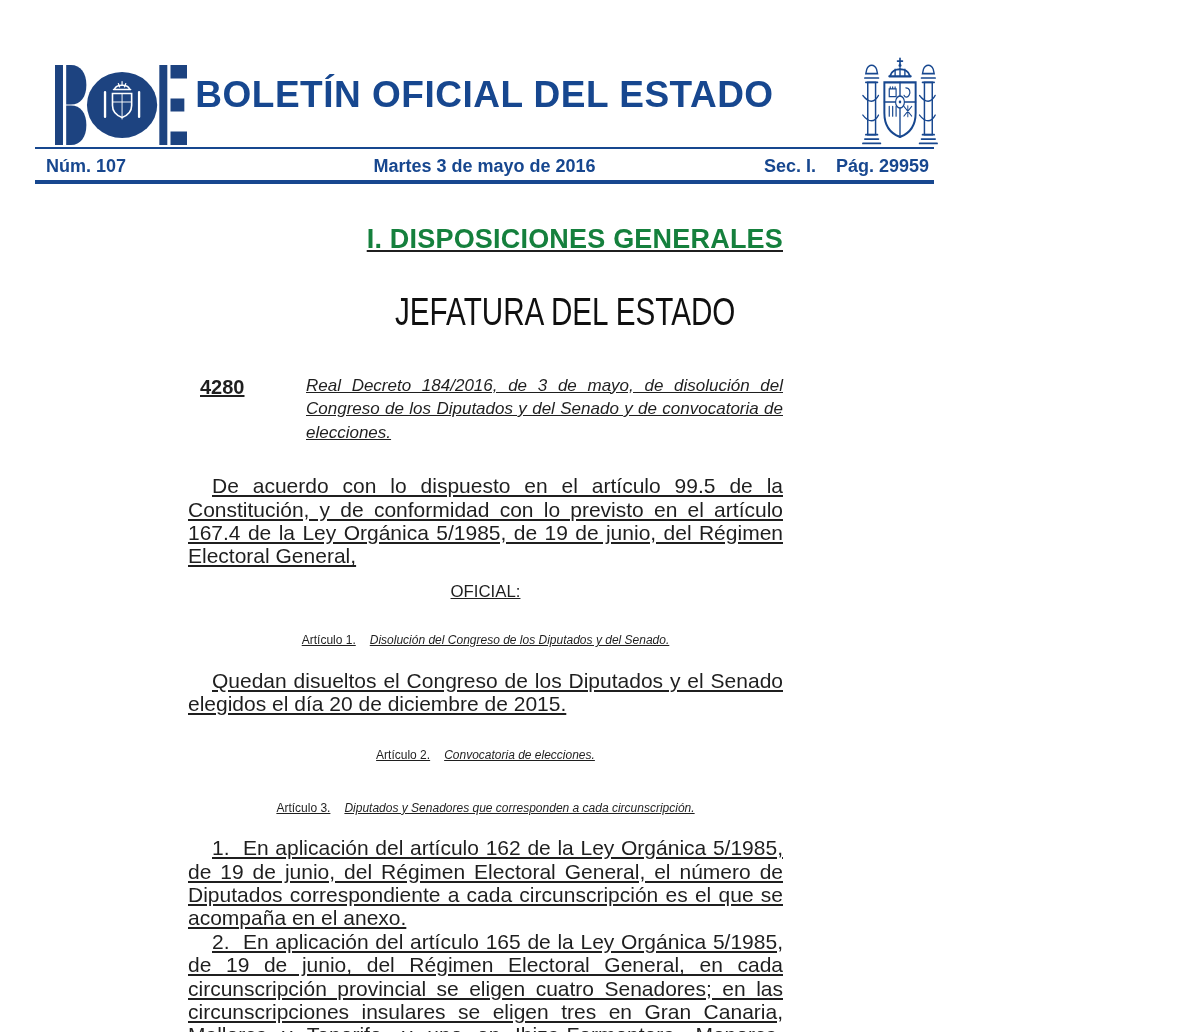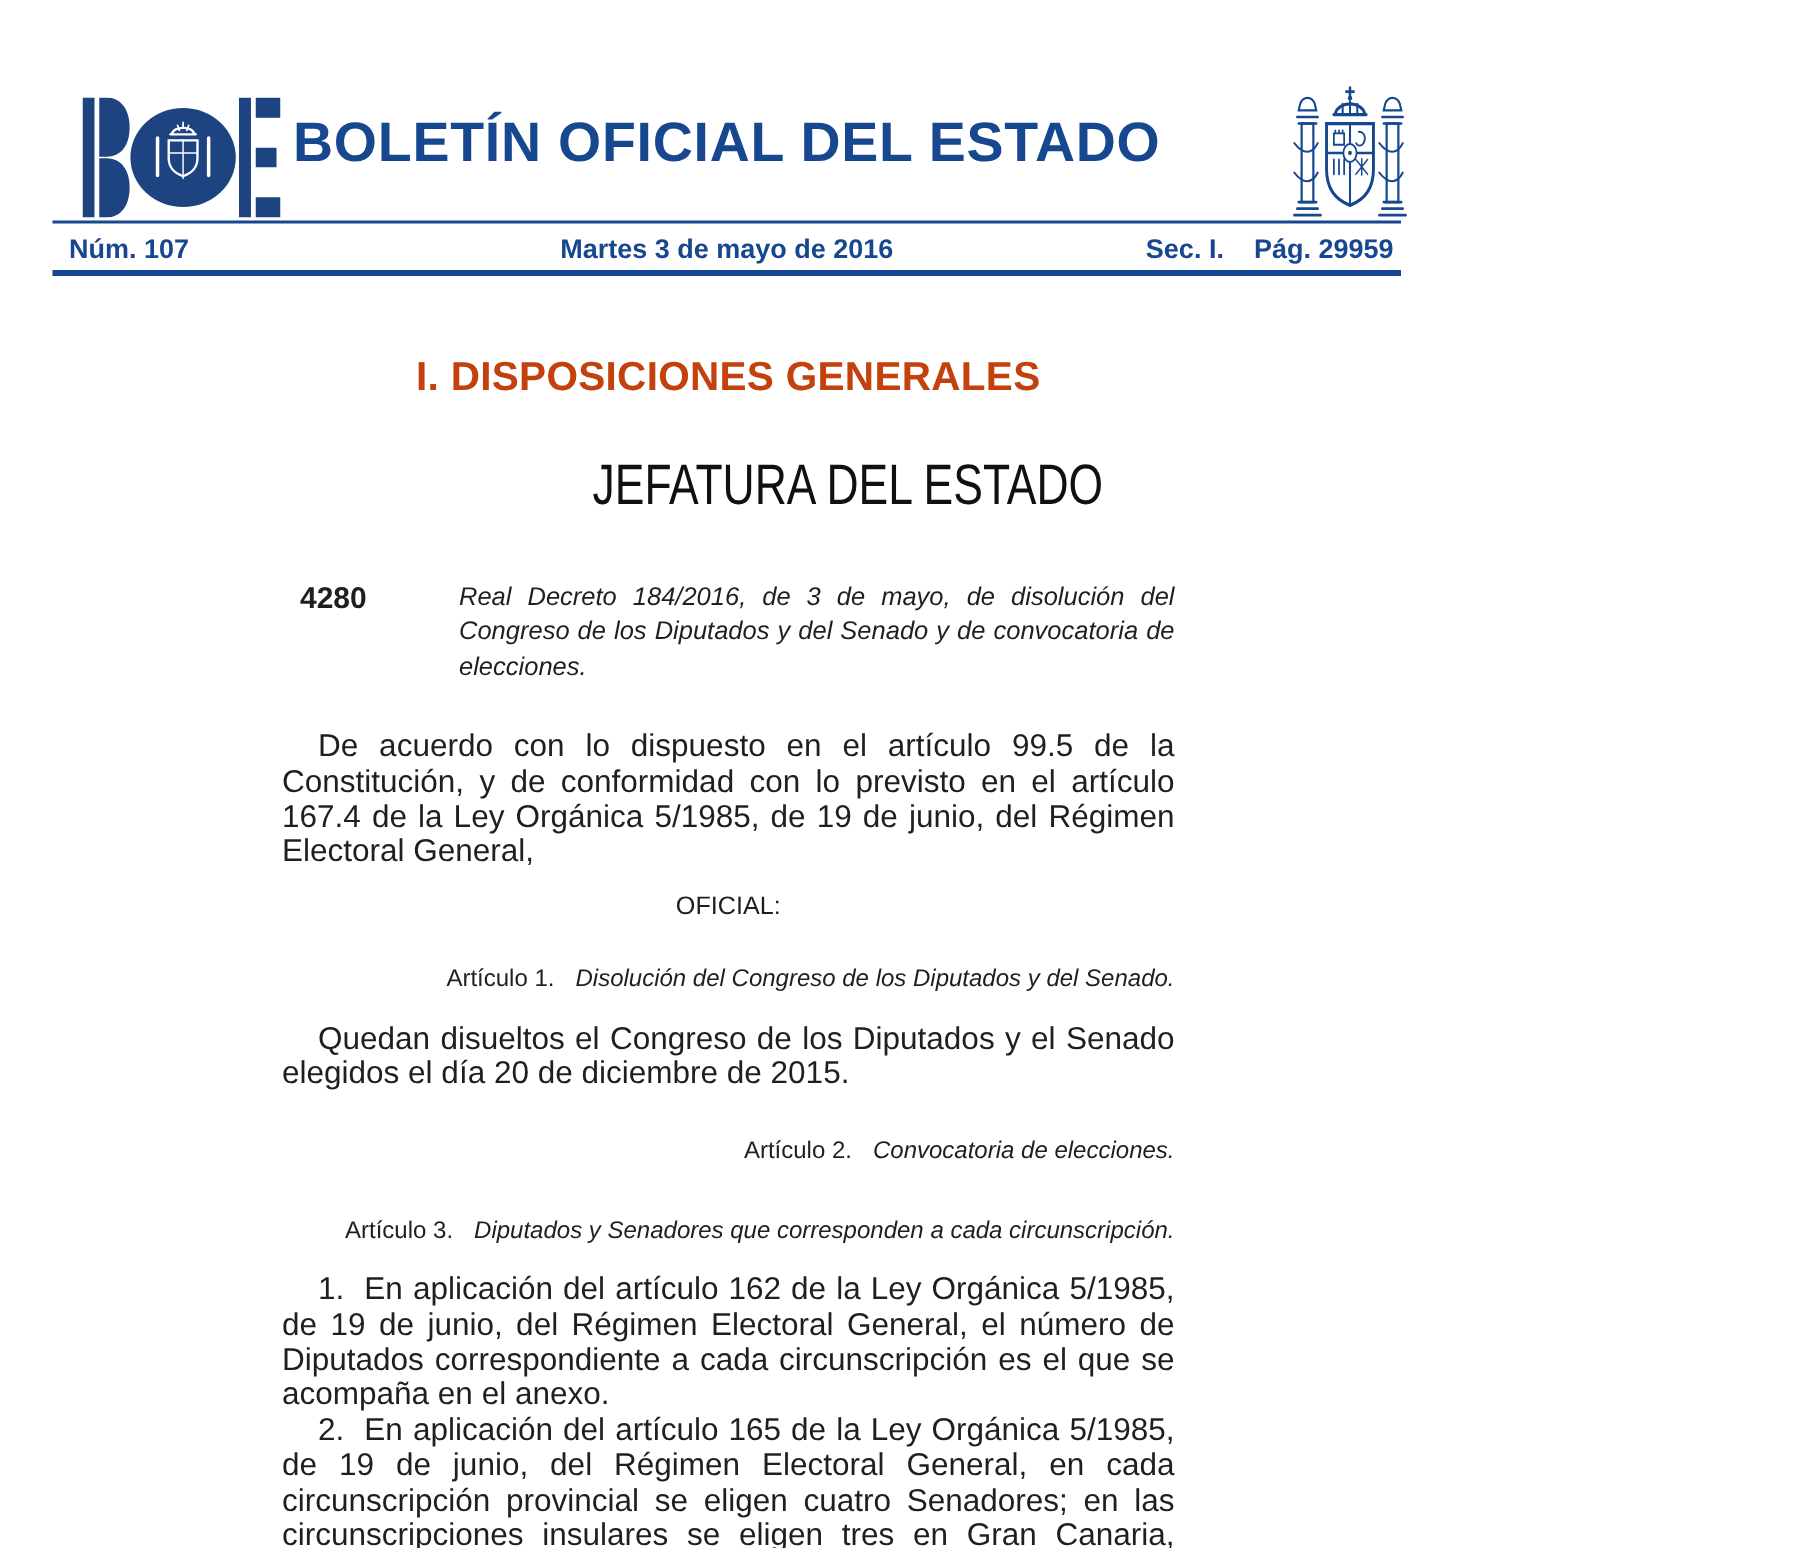--- a/index.html
+++ b/index.html
@@ -10,20 +10,21 @@
   }
   *{box-sizing:border-box;}
   html,body{margin:0;padding:0;background:#ffffff;}
   .page{
     position:relative;
     width:969px;height:1032px;
     background:#ffffff;
     overflow:hidden;
     font-family:"Liberation Sans","DejaVu Sans",sans-serif;
     color:var(--ink);
+    text-decoration:underline;
   }
 
   
   .masthead{position:relative;height:147px;}
   .boe-logo{position:absolute;left:55px;top:65px;}
   .masthead-title{
     position:absolute;left:0;right:0;top:76px;margin:0;
     text-align:center;
     color:var(--blue);
     font-size:37px;font-weight:bold;letter-spacing:.5px;
@@ -43,24 +44,24 @@
   }
   .hb-left{position:absolute;left:11px;top:7px;}
   .hb-center{position:absolute;left:0;right:0;top:7px;text-align:center;}
   .hb-right{position:absolute;right:5px;top:7px;}
   .hb-right .sec{margin-right:20px;text-align:right;}
 
   
   .content{margin:0 186px 0 188px;}
 
   .section-title{
-    margin:52px 0 0;
-    text-align:center;
+    margin:40px 0 0;
+    text-align:right;
     font-size:27px;font-weight:bold;letter-spacing:.2px;
-    color:#c2410c;
+    color:#15803d;
     line-height:1.15;
   }
   .department{
     margin:36px 0 0;
     text-align:right;
     font-size:38px;font-weight:400;
     color:#101010;
     line-height:1.12;
   }
   .condensed{display:inline-block;transform:scaleX(.78);transform-origin:center;white-space:nowrap;}
@@ -85,22 +86,22 @@
   }
   .indent{text-indent:24px;}
   .intro{margin-top:30px;}
   .dispongo{
     margin:12px 0 0;
     text-align:center;
     font-size:16.8px;line-height:23.4px;
   }
   .article-heading{
     margin:26px 0 0;
-    font-size:16px;line-height:23.4px;
-    text-align:right;
+    font-size:12px;line-height:23.4px;
+    text-align:center;
   }
   .article-heading.gap-lg{margin-top:29px;}
   .art-title{font-style:italic;margin-left:14px;}
   .article-heading + .para{margin-top:16px;}
   .para.cont{margin-top:0;}
 
   
   .clipped-line{
     margin-top:14px;
     height:5px;width:98%;

